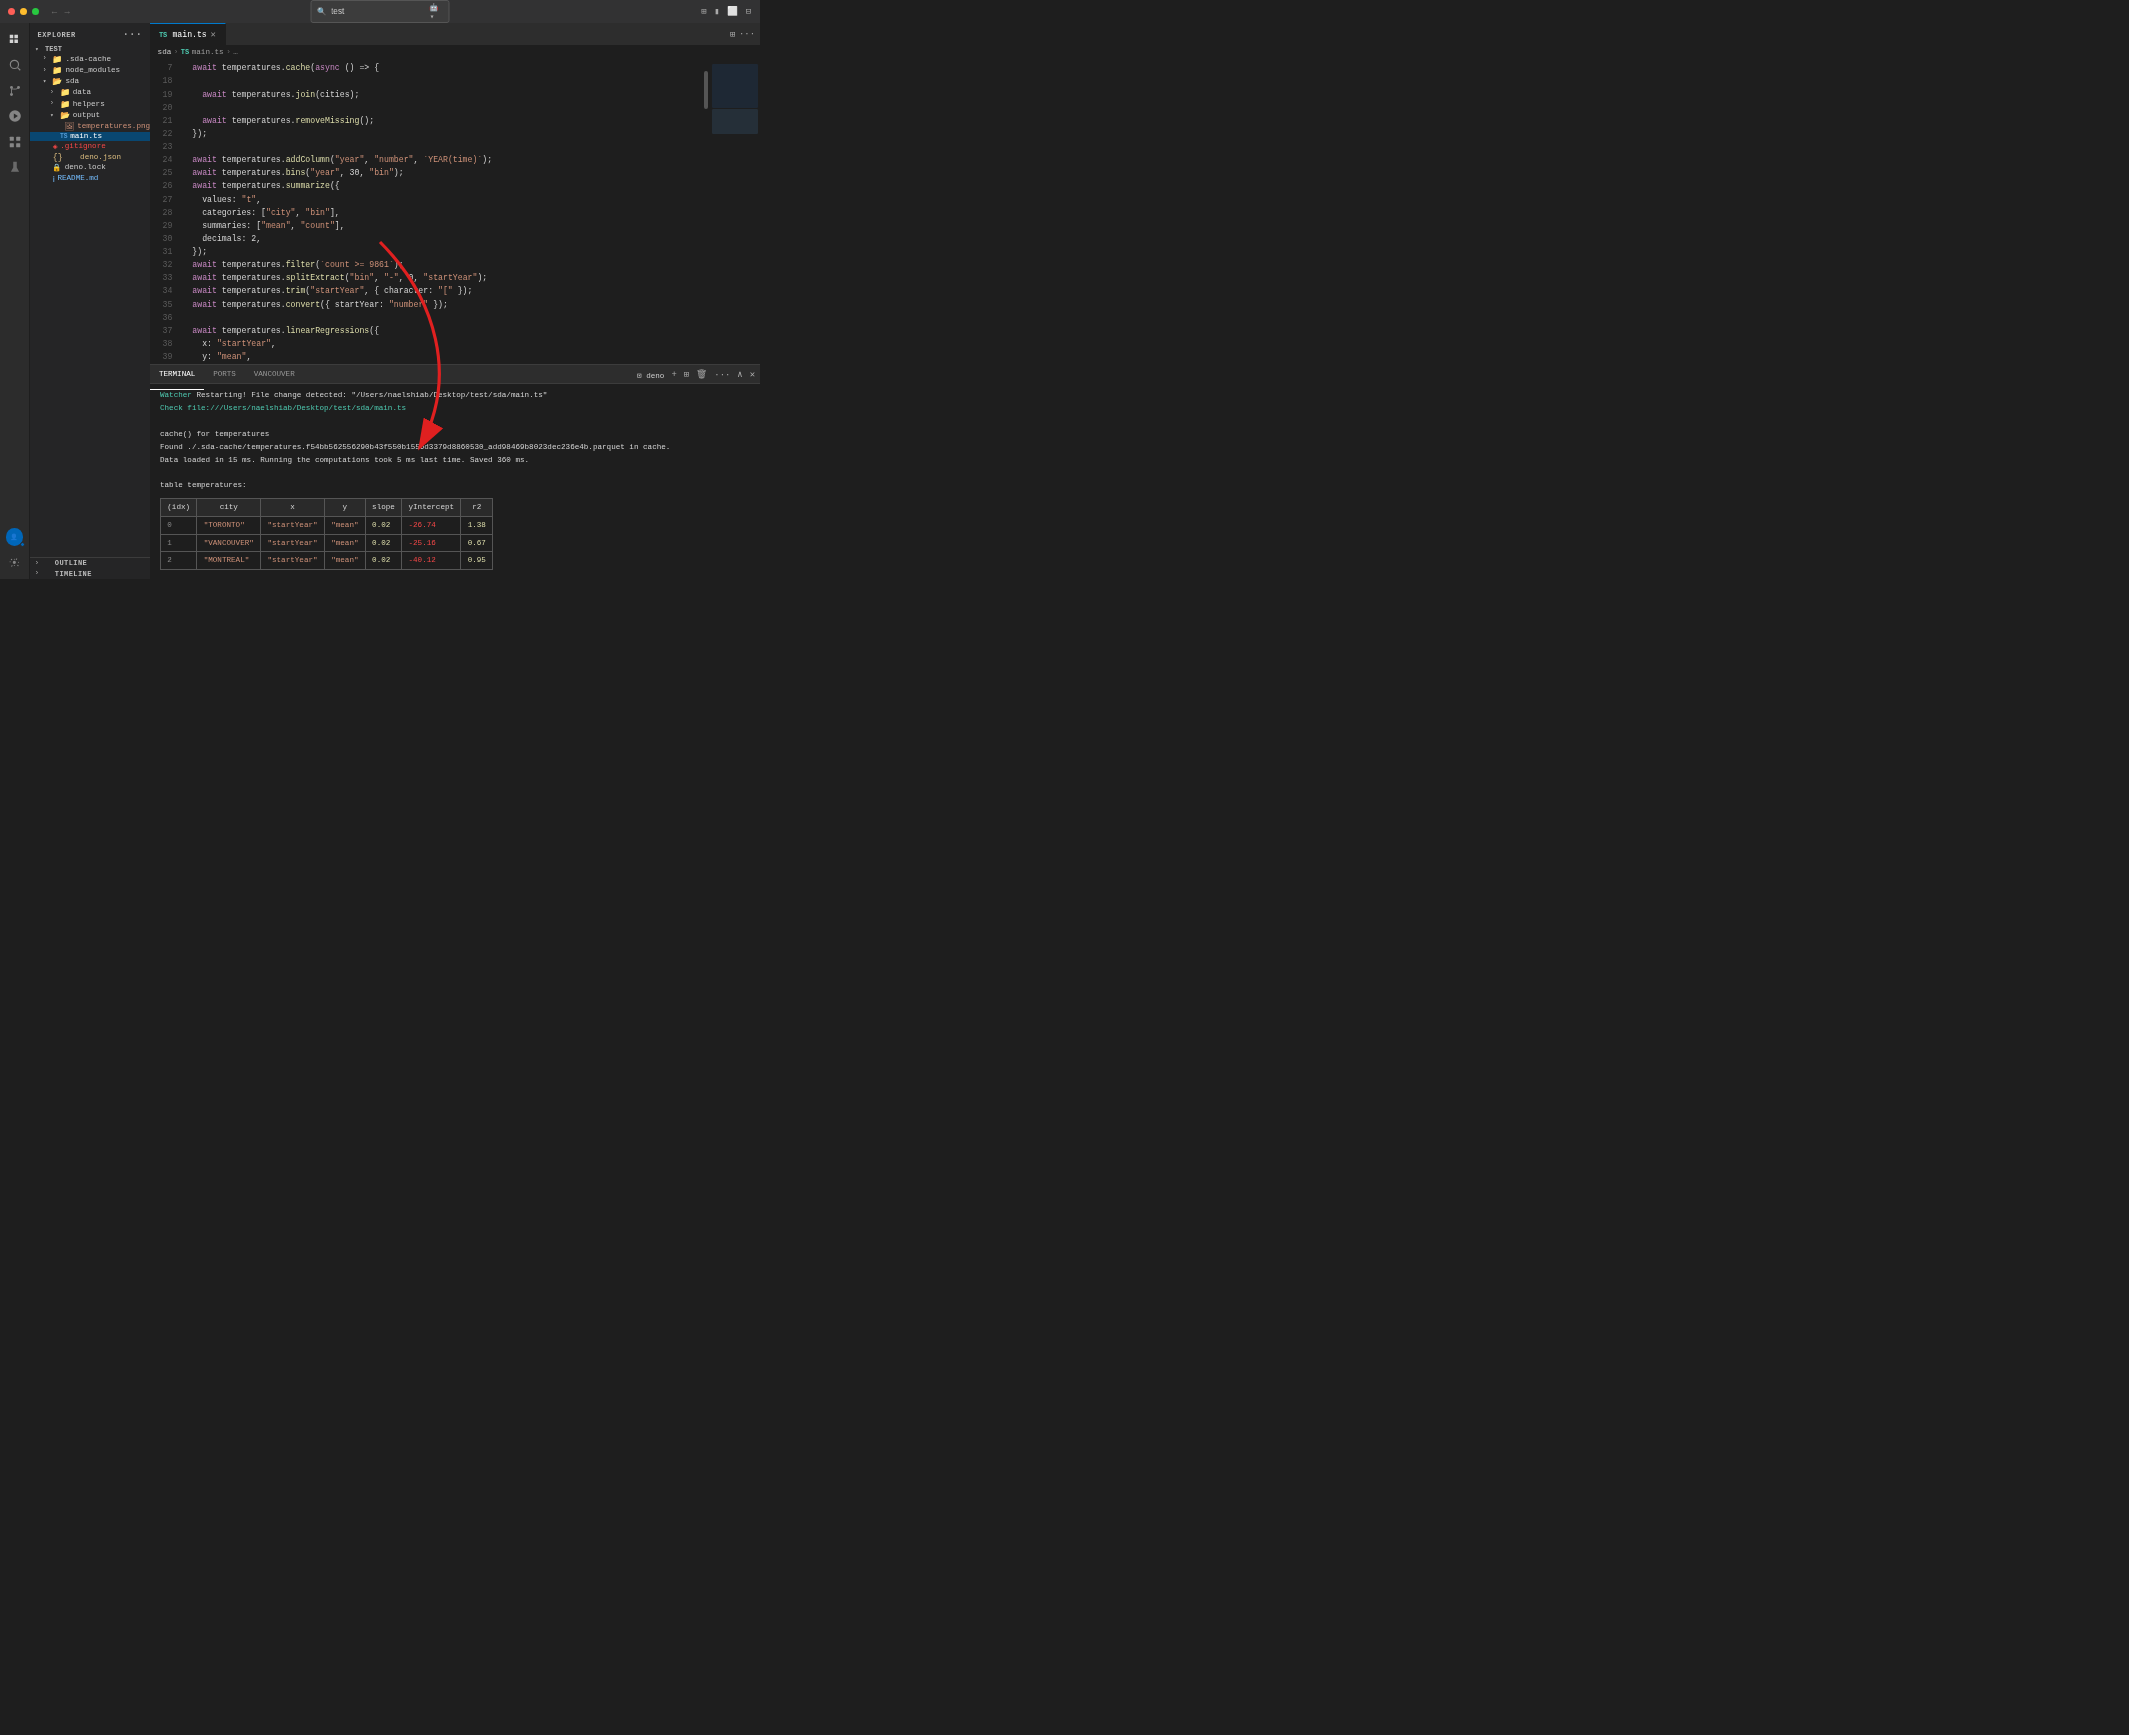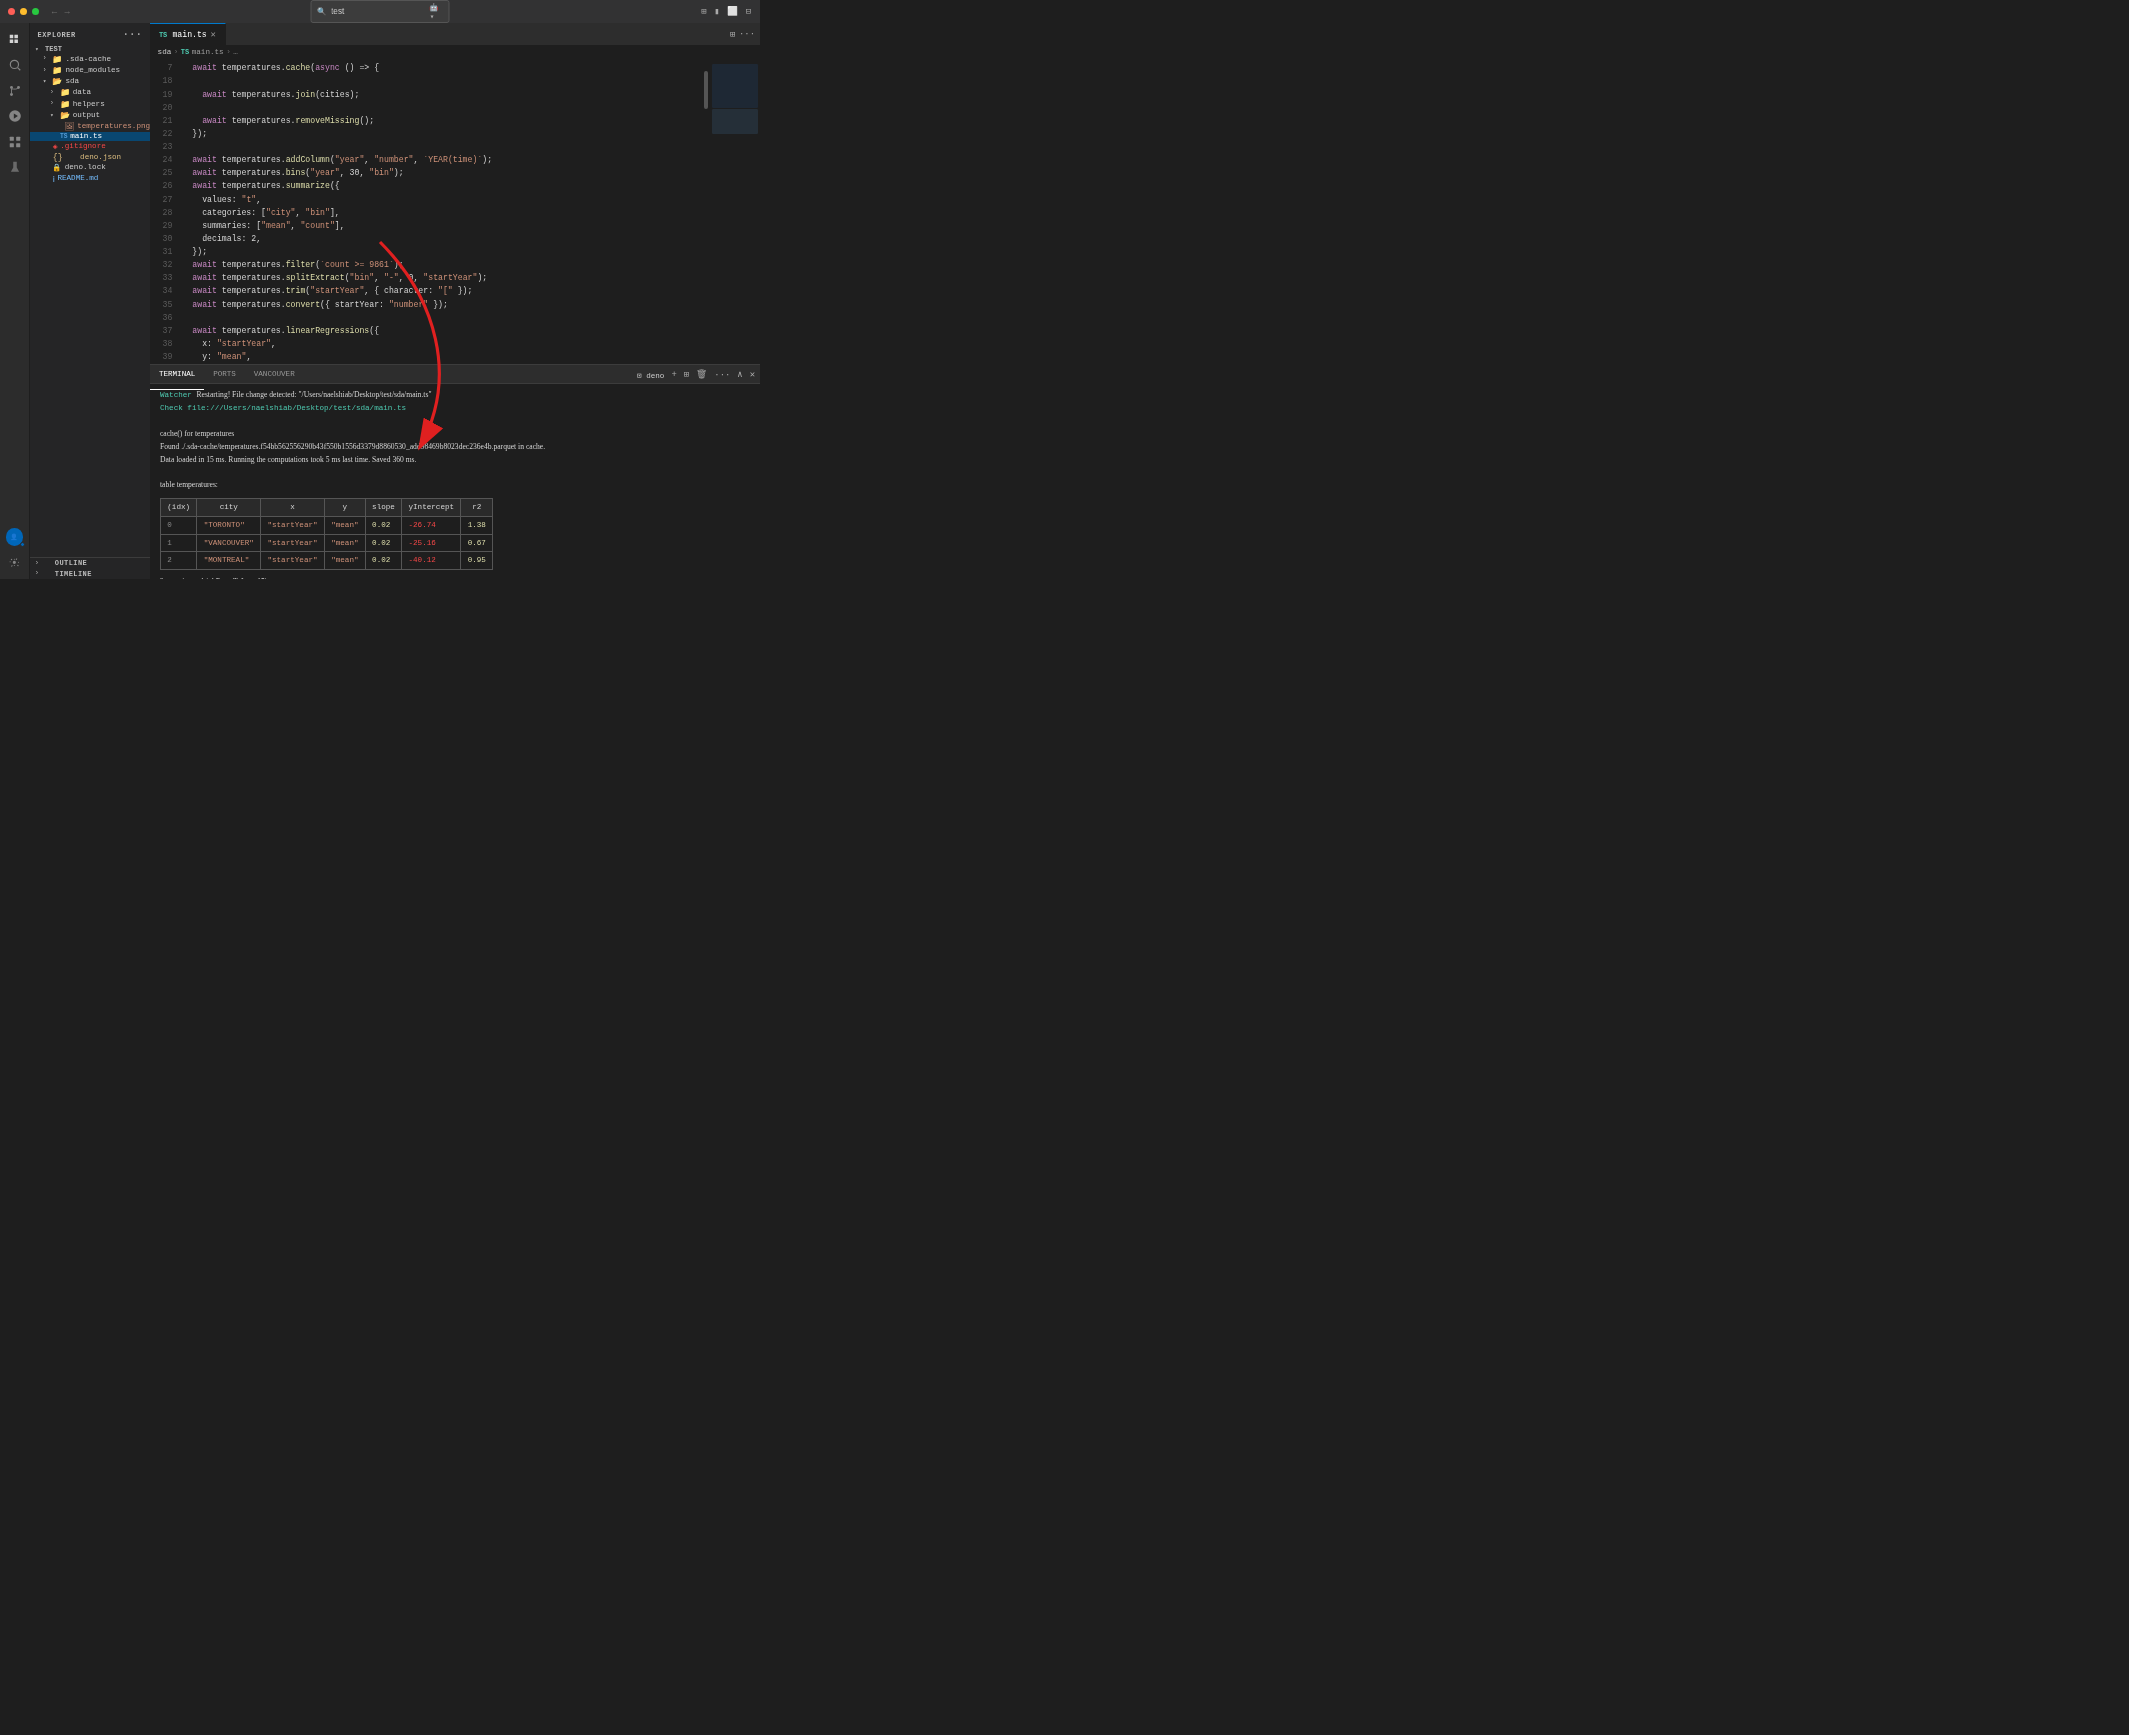--- a/index.html
+++ b/index.html
@@ -322,21 +322,21 @@
     }
     .terminal-content {
       flex: 1;
       padding: 5px 10px;
       font-size: 7.6px;
       line-height: 1.7;
       overflow: hidden;
       color: #d4d4d4;
     }
     .t-cyan { color: #4ec9b0; }
-    .t-white { color: #d4d4d4; font-family: Liberation Serif, serif; }
+    .t-white { color: #d4d4d4; }
 
     
     .data-table {
       border-collapse: collapse;
       margin: 2.5px 0;
       font-size: 7.6px;
     }
     .data-table th {
       border: 0.6px solid #555;
       padding: 1.9px 6.3px;

